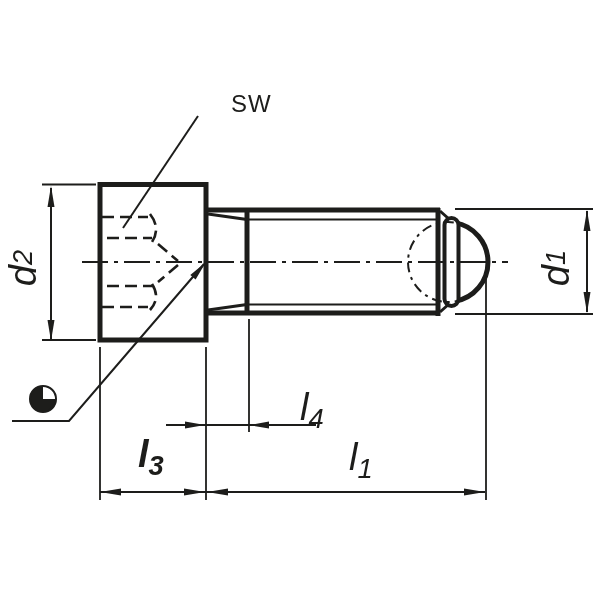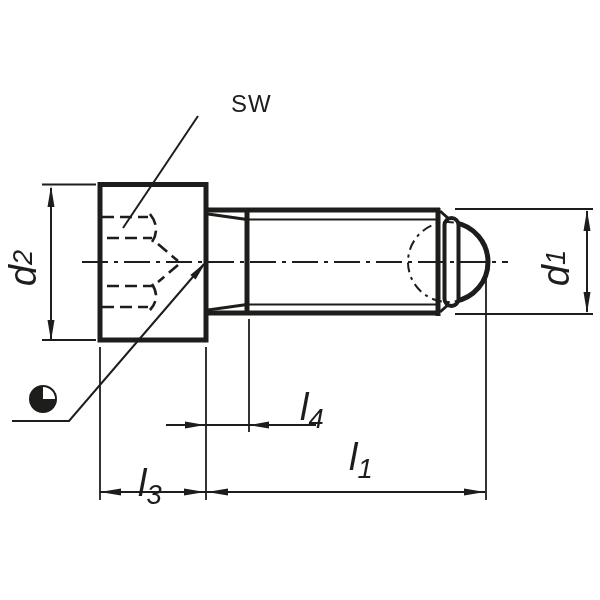--- a/index.html
+++ b/index.html
@@ -108,21 +108,21 @@
 
     </g>
   </svg>
 
   <div class="lbl plain" style="left:191px; top:90px;">SW</div>
 
   <div class="lbl dim" style="left:280px; top:386px;margin-left:20px;"><span>l</span><span class="sub">4</span></div>
 
   <div class="lbl dim" style="left:349px; top:436px;"><span>l</span><span class="sub">1</span></div>
 
-  <div class="lbl dim" style="left:138px; top:462px;"><span>l</span><span class="sub">3</span></div>
+  <div class="lbl dim" style="left:138px; top:433px;font-weight:bold;"><span>l</span><span class="sub">3</span></div>
 
   <div class="lbl dim rot" style="left:-22px; top:246px;">
       <span>d</span>
       <span class="sub">2</span>
     </div>
 
   <div class="lbl dim rot" style="left:511px; top:246px;">
       <span>d</span>
       <span class="sub">1</span>
     </div>

